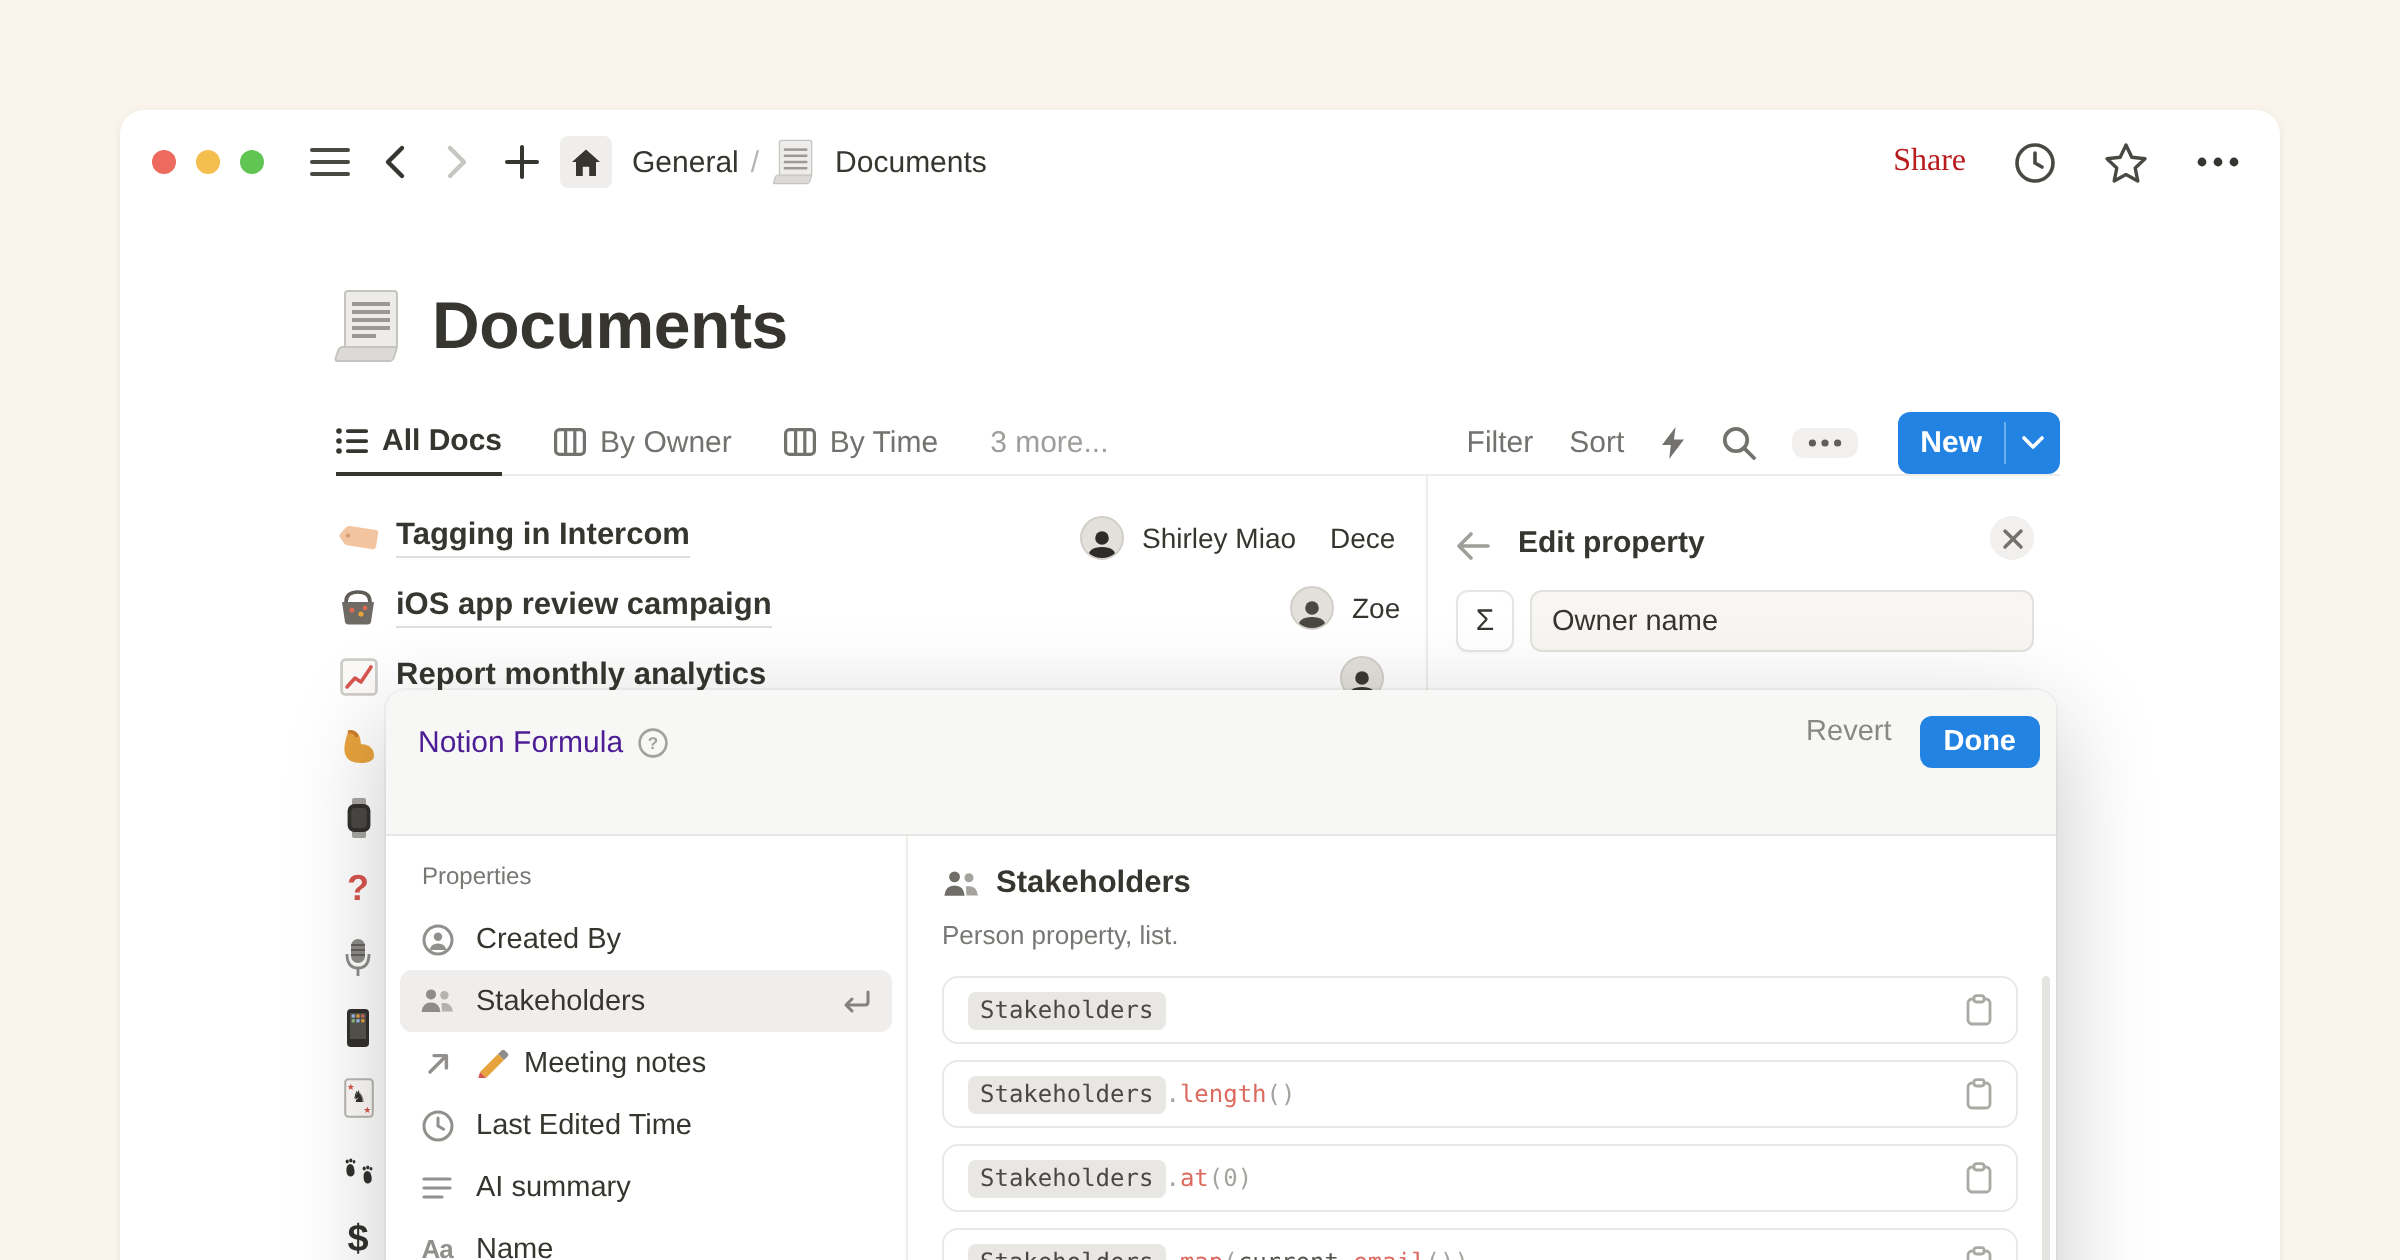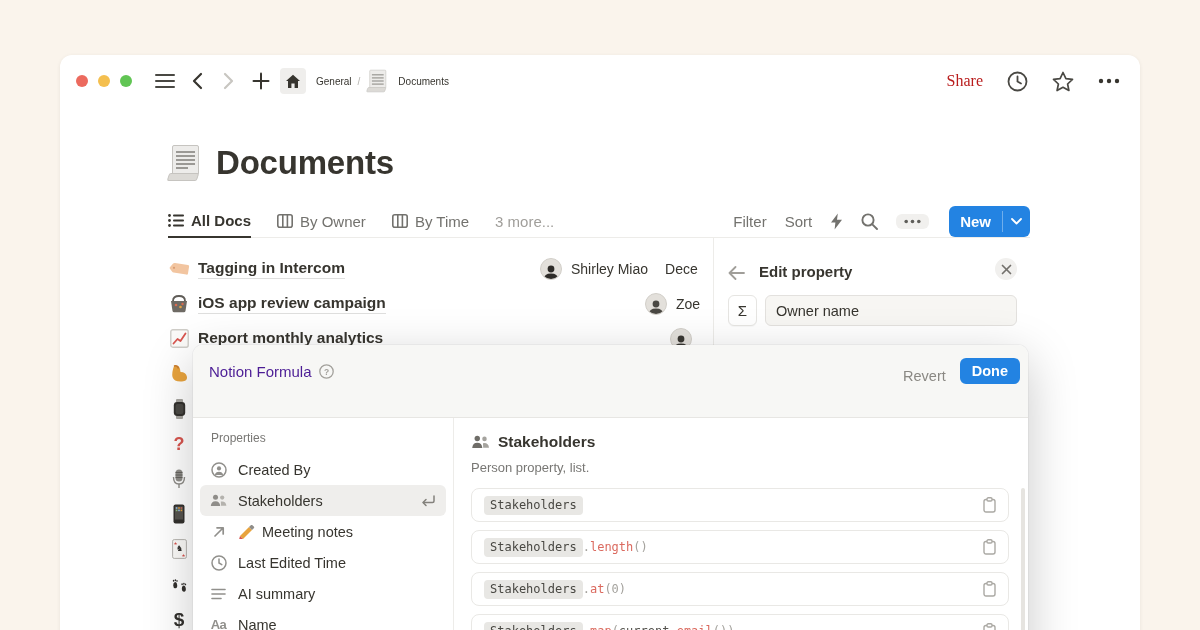--- a/index.html
+++ b/index.html
@@ -11,21 +11,21 @@
     background:#fff; border-radius:12px; box-shadow:0 1px 4px rgba(0,0,0,.07);
   }
 
   
   .titlebar { height:52px; display:flex; align-items:center; padding:0 20px 0 16px; }
   .lights { display:flex; gap:10px; margin-right:20px; }
   .light { width:12px; height:12px; border-radius:50%; }
   .light.r { background:#EC6A5E; } .light.y { background:#F4BF4F; } .light.g { background:#61C554; }
   .tb-ic { display:flex; align-items:center; justify-content:center; width:26px; height:26px; border-radius:4px; margin-right:6px; }
   .tb-ic.chip { background:#EFEEEC; }
-  .crumb { font-size:10px; color:#37352F; margin:0 4px; white-space:nowrap; }
+  .crumb { font-size:15px; color:#37352F; margin:0 4px; white-space:nowrap; }
   .crumb.sep { color:#B6B4B0; margin:0 2px; }
   .tb-right { margin-left:auto; display:flex; align-items:center; gap:24px; }
   .share { font-size:16px; color:#b91c1c;font-family:Liberation Serif, serif; }
 
   
   .content { padding:0 110px 0 108px; }
   .page-title { margin-top:34px; height:44px; display:flex; align-items:center; gap:14px; }
   .page-title h1 { font-size:33px; font-weight:700; letter-spacing:-.2px; }
   .doc-glyph { position:relative; width:34px; height:36px; }
   .doc-glyph .page { position:absolute; left:4px; top:0; width:27px; height:30px; background:#EDECEA; border:1px solid #C6C4C0; border-radius:2px; }
@@ -68,21 +68,21 @@
   .ep-row { display:flex; gap:8px; margin-top:15px; }
   .sigma-box { width:29px; height:31px; border:1px solid #E6E5E2; border-radius:6px; background:#fff; display:flex; align-items:center; justify-content:center; font-size:15px; box-shadow:0 1px 1px rgba(0,0,0,.03); }
   .ep-input { flex:1; height:31px; background:#F7F6F3; border:1px solid #E3E1DE; border-radius:6px; font-size:14.5px; color:#37352F; padding:0 10px; font-family:"Liberation Sans", sans-serif; outline:none; }
 
   
   .popup { position:absolute; left:133px; top:290px; width:835px; height:345px; background:#fff;
     border-radius:10px; box-shadow:0 0 0 1px rgba(15,15,15,.04), 0 14px 50px rgba(0,0,0,.22); z-index:10; overflow:hidden; }
   .fp-head { background:#F7F7F5; height:73px; padding:13px 8px 0 16px; border-bottom:1px solid #E7E6E3; }
   .fp-head-row { display:flex; align-items:center; }
   .fp-title { font-size:15px; color:#4c1d95; margin-right:7px; }
-  .fp-actions { margin-left:auto; display:flex; align-items:flex-end; gap:14px; padding-right:0; }
+  .fp-actions { margin-left:auto; display:flex; align-items:flex-start; gap:14px; padding-right:0; }
   .revert { font-size:14.5px; color:#8A8883; }
   .btn-done { background:#2383E2; color:#fff; font-size:14.5px; font-weight:700; border-radius:6px; padding:5px 12px; }
   .fp-body { display:flex; height:272px; }
   .fp-left { width:261px; border-right:1px solid #EDECE9; padding:13px 7px 0 7px; }
   .props-header { font-size:12px; color:#787774; padding-left:11px; margin-bottom:9px; }
   .prop { height:31px; display:flex; align-items:center; gap:11px; padding:0 10px; border-radius:6px; font-size:14.5px; color:#37352F; }
   .prop.selected { background:#EFEEEC; }
   .prop .pic { width:17px; display:flex; justify-content:center; flex:none; }
   .prop .ret { margin-left:auto; }
   .aa { font-size:13px; color:#91908C; font-weight:700; letter-spacing:-.5px; }

